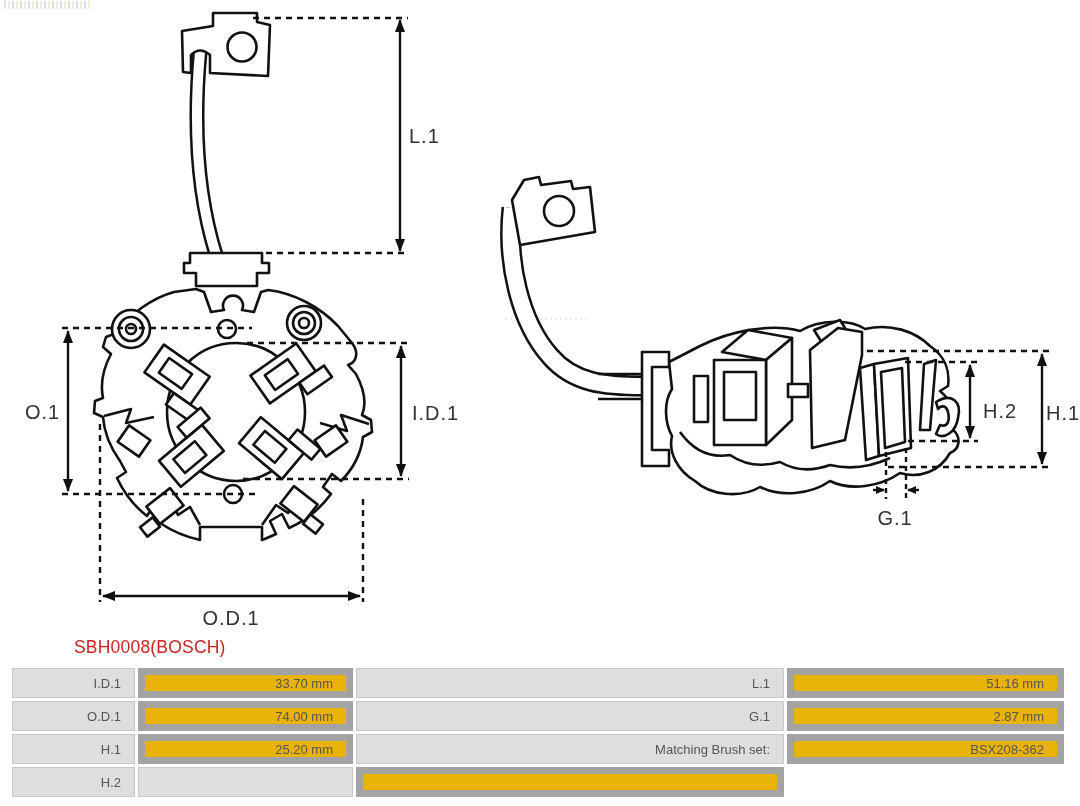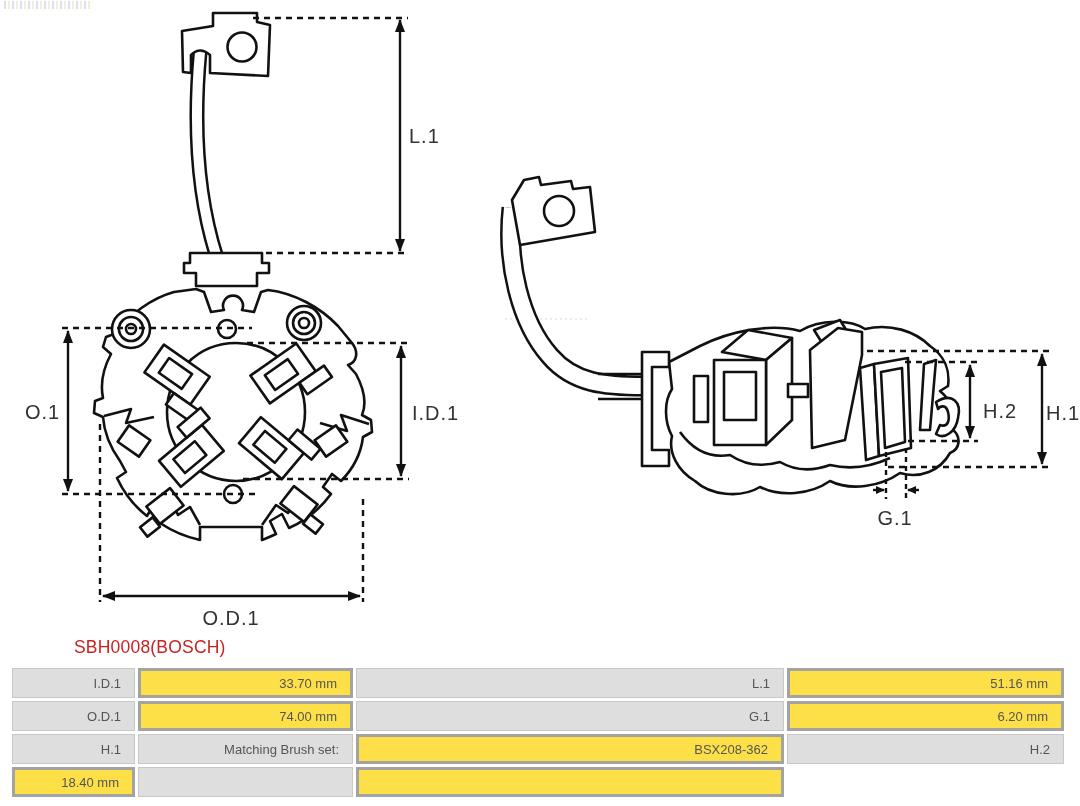--- a/index.html
+++ b/index.html
@@ -26,21 +26,21 @@
     grid-template-columns:123px 215px 428px 277px;
     grid-auto-rows:30px;
     column-gap:3px;row-gap:3px;
     font-size:13px;color:#555;
   }
   .cell{
     box-sizing:border-box;display:flex;align-items:center;justify-content:flex-end;
     padding-right:13px;white-space:nowrap;overflow:hidden;
   }
   .cell.lbl{background:#dedede;border:1px solid #c8c8c8;}
-  .cell.val{background:#fde047;border:3px solid #a3a3a3;}
+  .cell.val{background:#eab308;border:7px solid #a3a3a3;}
   text.dim{font-size:20px;fill:#333;letter-spacing:1px;}
 </style>
 </head>
 <body>
 
 <div class="page">
 
   <div class="wm-strip"></div>
   <div class="wm-dots"></div>
 
@@ -257,25 +257,25 @@
   <div class="spec-table">
 
     <div class="cell lbl">I.D.1</div>
     <div class="cell val">33.70 mm</div>
     <div class="cell lbl">L.1</div>
     <div class="cell val">51.16 mm</div>
 
     <div class="cell lbl">O.D.1</div>
     <div class="cell val">74.00 mm</div>
     <div class="cell lbl">G.1</div>
-    <div class="cell val">6.20 mm</div>
+    <div class="cell val">2.87 mm</div>
 
     <div class="cell lbl">H.1</div>
+    <div class="cell val">25.20 mm</div>
     <div class="cell lbl">Matching Brush set:</div>
     <div class="cell val">BSX208-362</div>
 
     <div class="cell lbl">H.2</div>
-    <div class="cell val">18.40 mm</div>
     <div class="cell lbl"></div>
     <div class="cell val"></div>
   </div>
 
 </div>
 
 </body></html>

